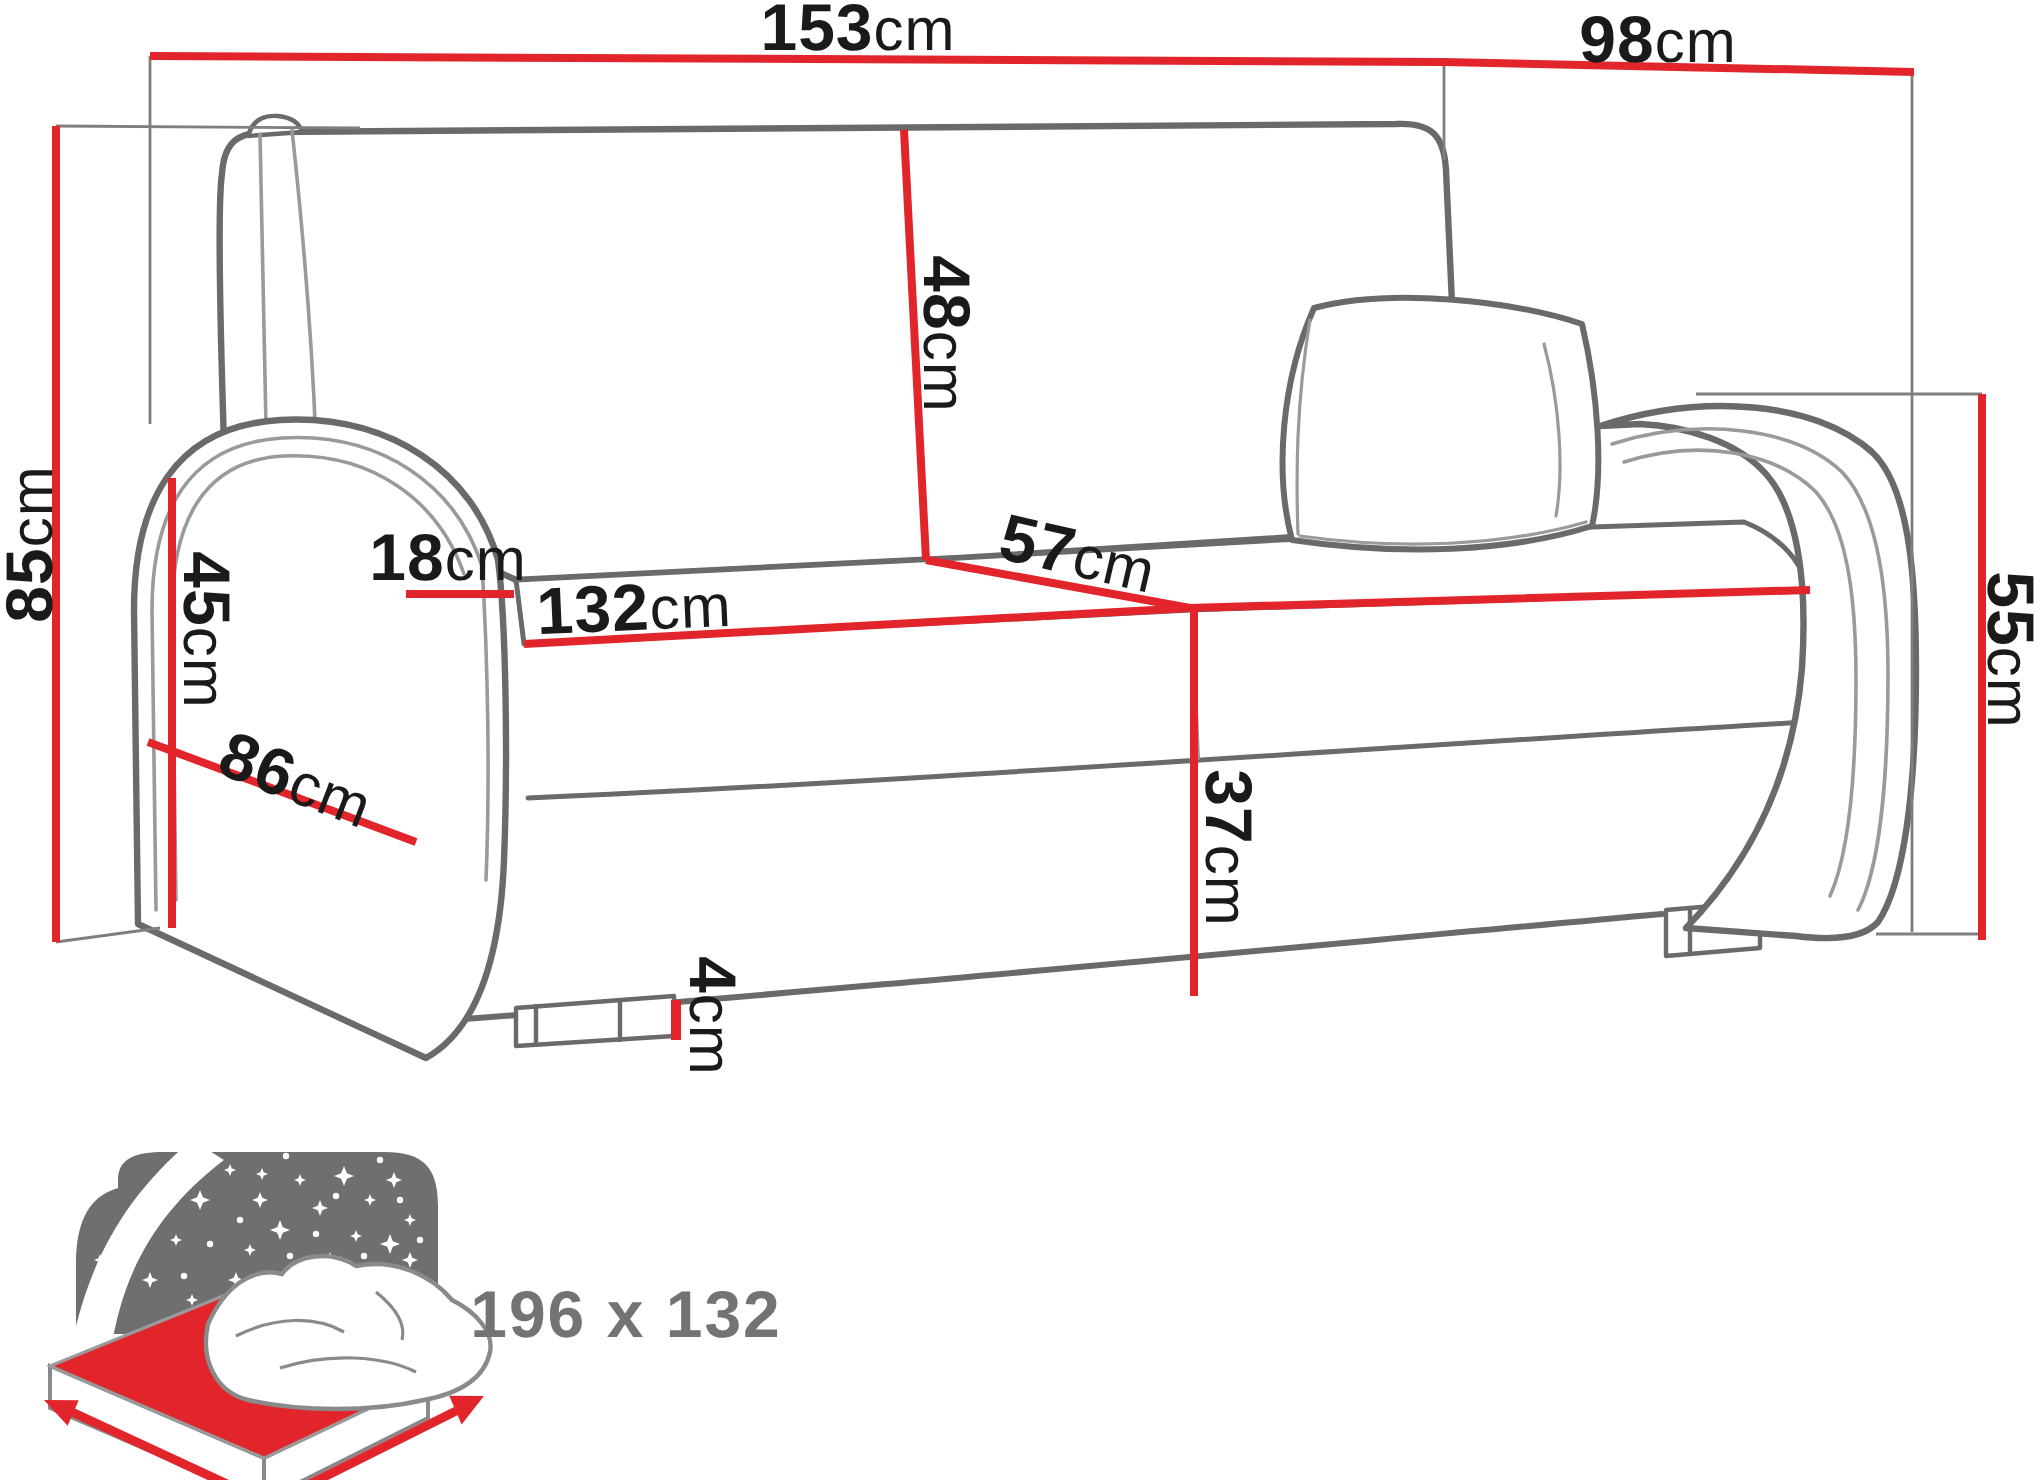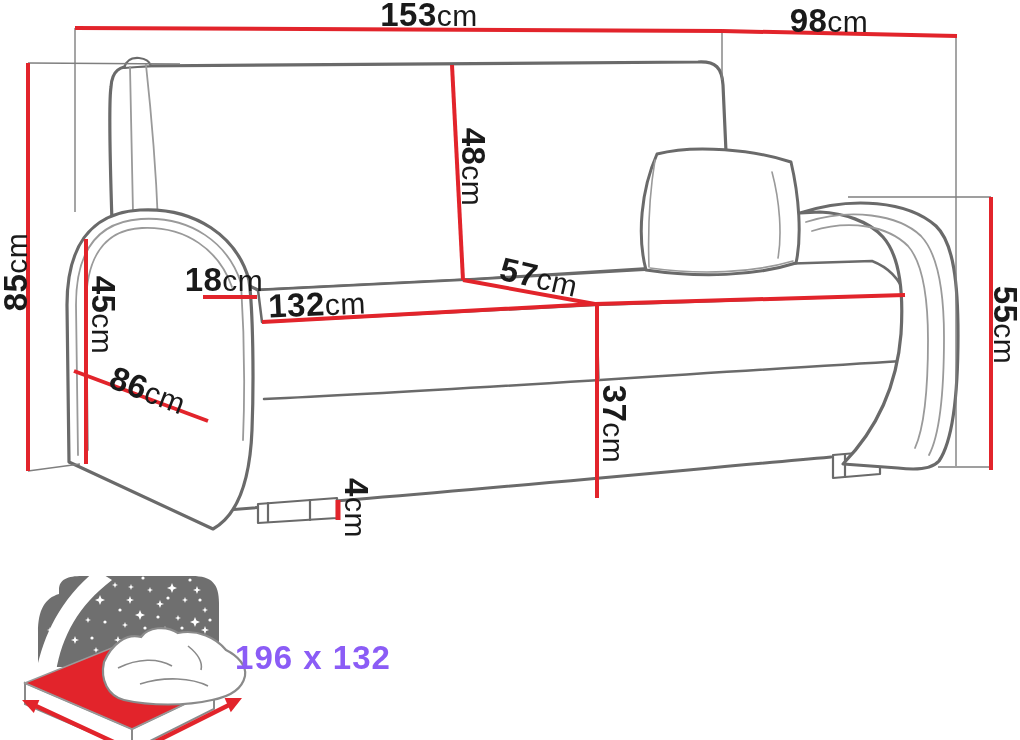--- a/index.html
+++ b/index.html
@@ -17,21 +17,21 @@
     color:#1a1a1a;
     transform:translate(-50%,-50%) rotate(var(--r,0deg));
     line-height:1;
     user-select:none;
   }
   .dim .num{font-weight:700;font-size:33px;letter-spacing:0.5px;}
   .dim .unit{font-weight:400;font-size:30px;letter-spacing:0.5px;}
   .bedsize{
     position:absolute;
     white-space:nowrap;
-    color:#8b5cf6;
+    color:#737373;
     font-weight:700;
     font-size:33px;
     letter-spacing:1px;
     transform:translate(-50%,-50%);
     line-height:1;
     user-select:none;
   }
 </style>
 </head>
 <body>

